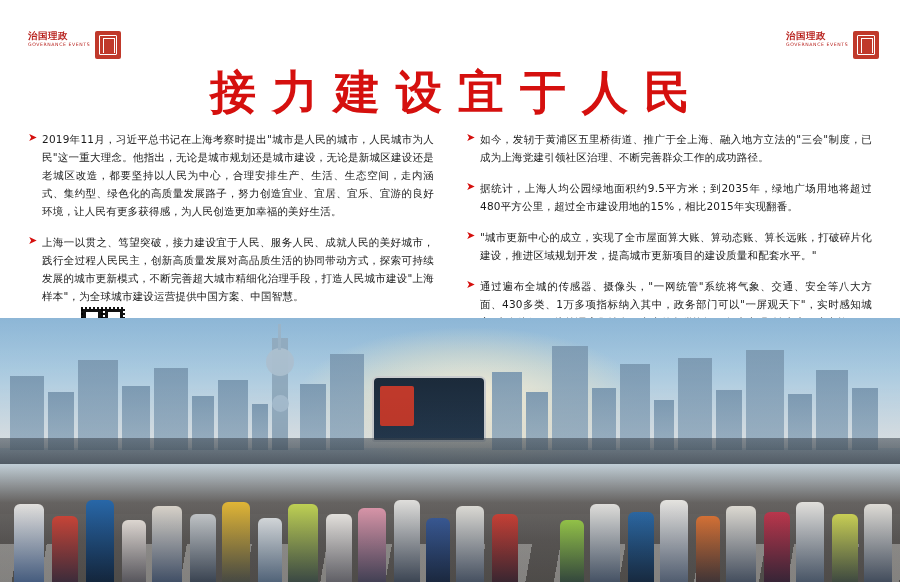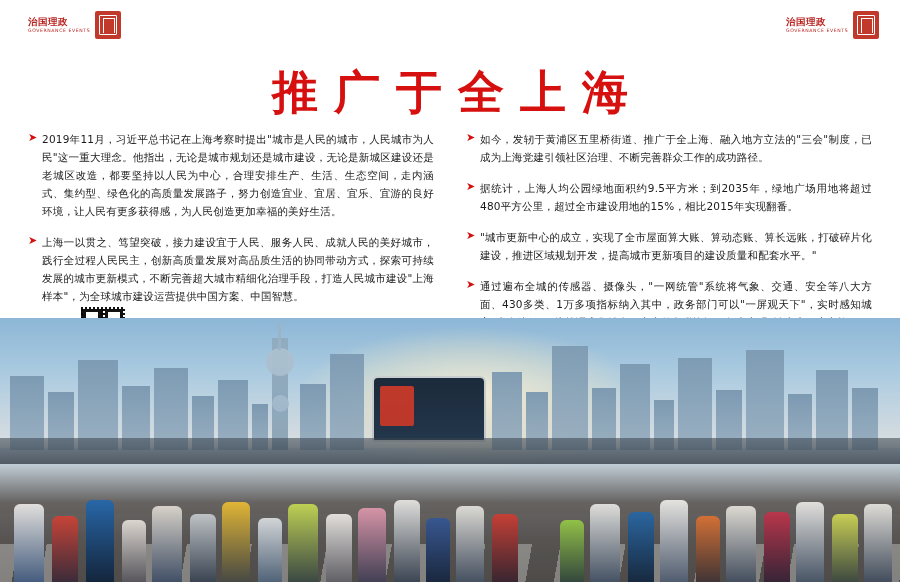--- a/index.html
+++ b/index.html
@@ -26,25 +26,25 @@
     position: absolute;
     left: 0; top: 0;
     width: 900px;
     height: 340px;
     background: #ffffff;
   }
 
   
   .logo {
     position: absolute;
-    top: 8px;
+    top: 31px;
     width: 86px;
     height: 34px;
     display: flex;
-    align-items: center;
+    align-items: flex-start;
     gap: 5px;
   }
   .logo-left { left: 28px; }
   .logo-right { right: 28px; }
   .logo-text {
     display: flex;
     flex-direction: column;
     justify-content: center;
     line-height: 1.1;
   }
@@ -311,21 +311,21 @@
     </div>
 
     <div class="logo logo-right">
       <div class="logo-text">
         <div class="logo-cn">治国理政</div>
         <div class="logo-en">GOVERNANCE EVENTS</div>
       </div>
       <div class="logo-seal"></div>
     </div>
 
-    <div class="headline">推广于全上海</div>
+    <div class="headline">接力建设宜于人民</div>
 
     <div class="columns">
 
       <div class="col">
         <div class="para">
           <span class="bullet">➤</span>
           <span class="para-text">2019年11月，习近平总书记在上海考察时提出"城市是人民的城市，人民城市为人民"这一重大理念。他指出，无论是城市规划还是城市建设，无论是新城区建设还是老城区改造，都要坚持以人民为中心，合理安排生产、生活、生态空间，走内涵式、集约型、绿色化的高质量发展路子，努力创造宜业、宜居、宜乐、宜游的良好环境，让人民有更多获得感，为人民创造更加幸福的美好生活。</span>
         </div>
         <div class="para">
           <span class="bullet">➤</span>

